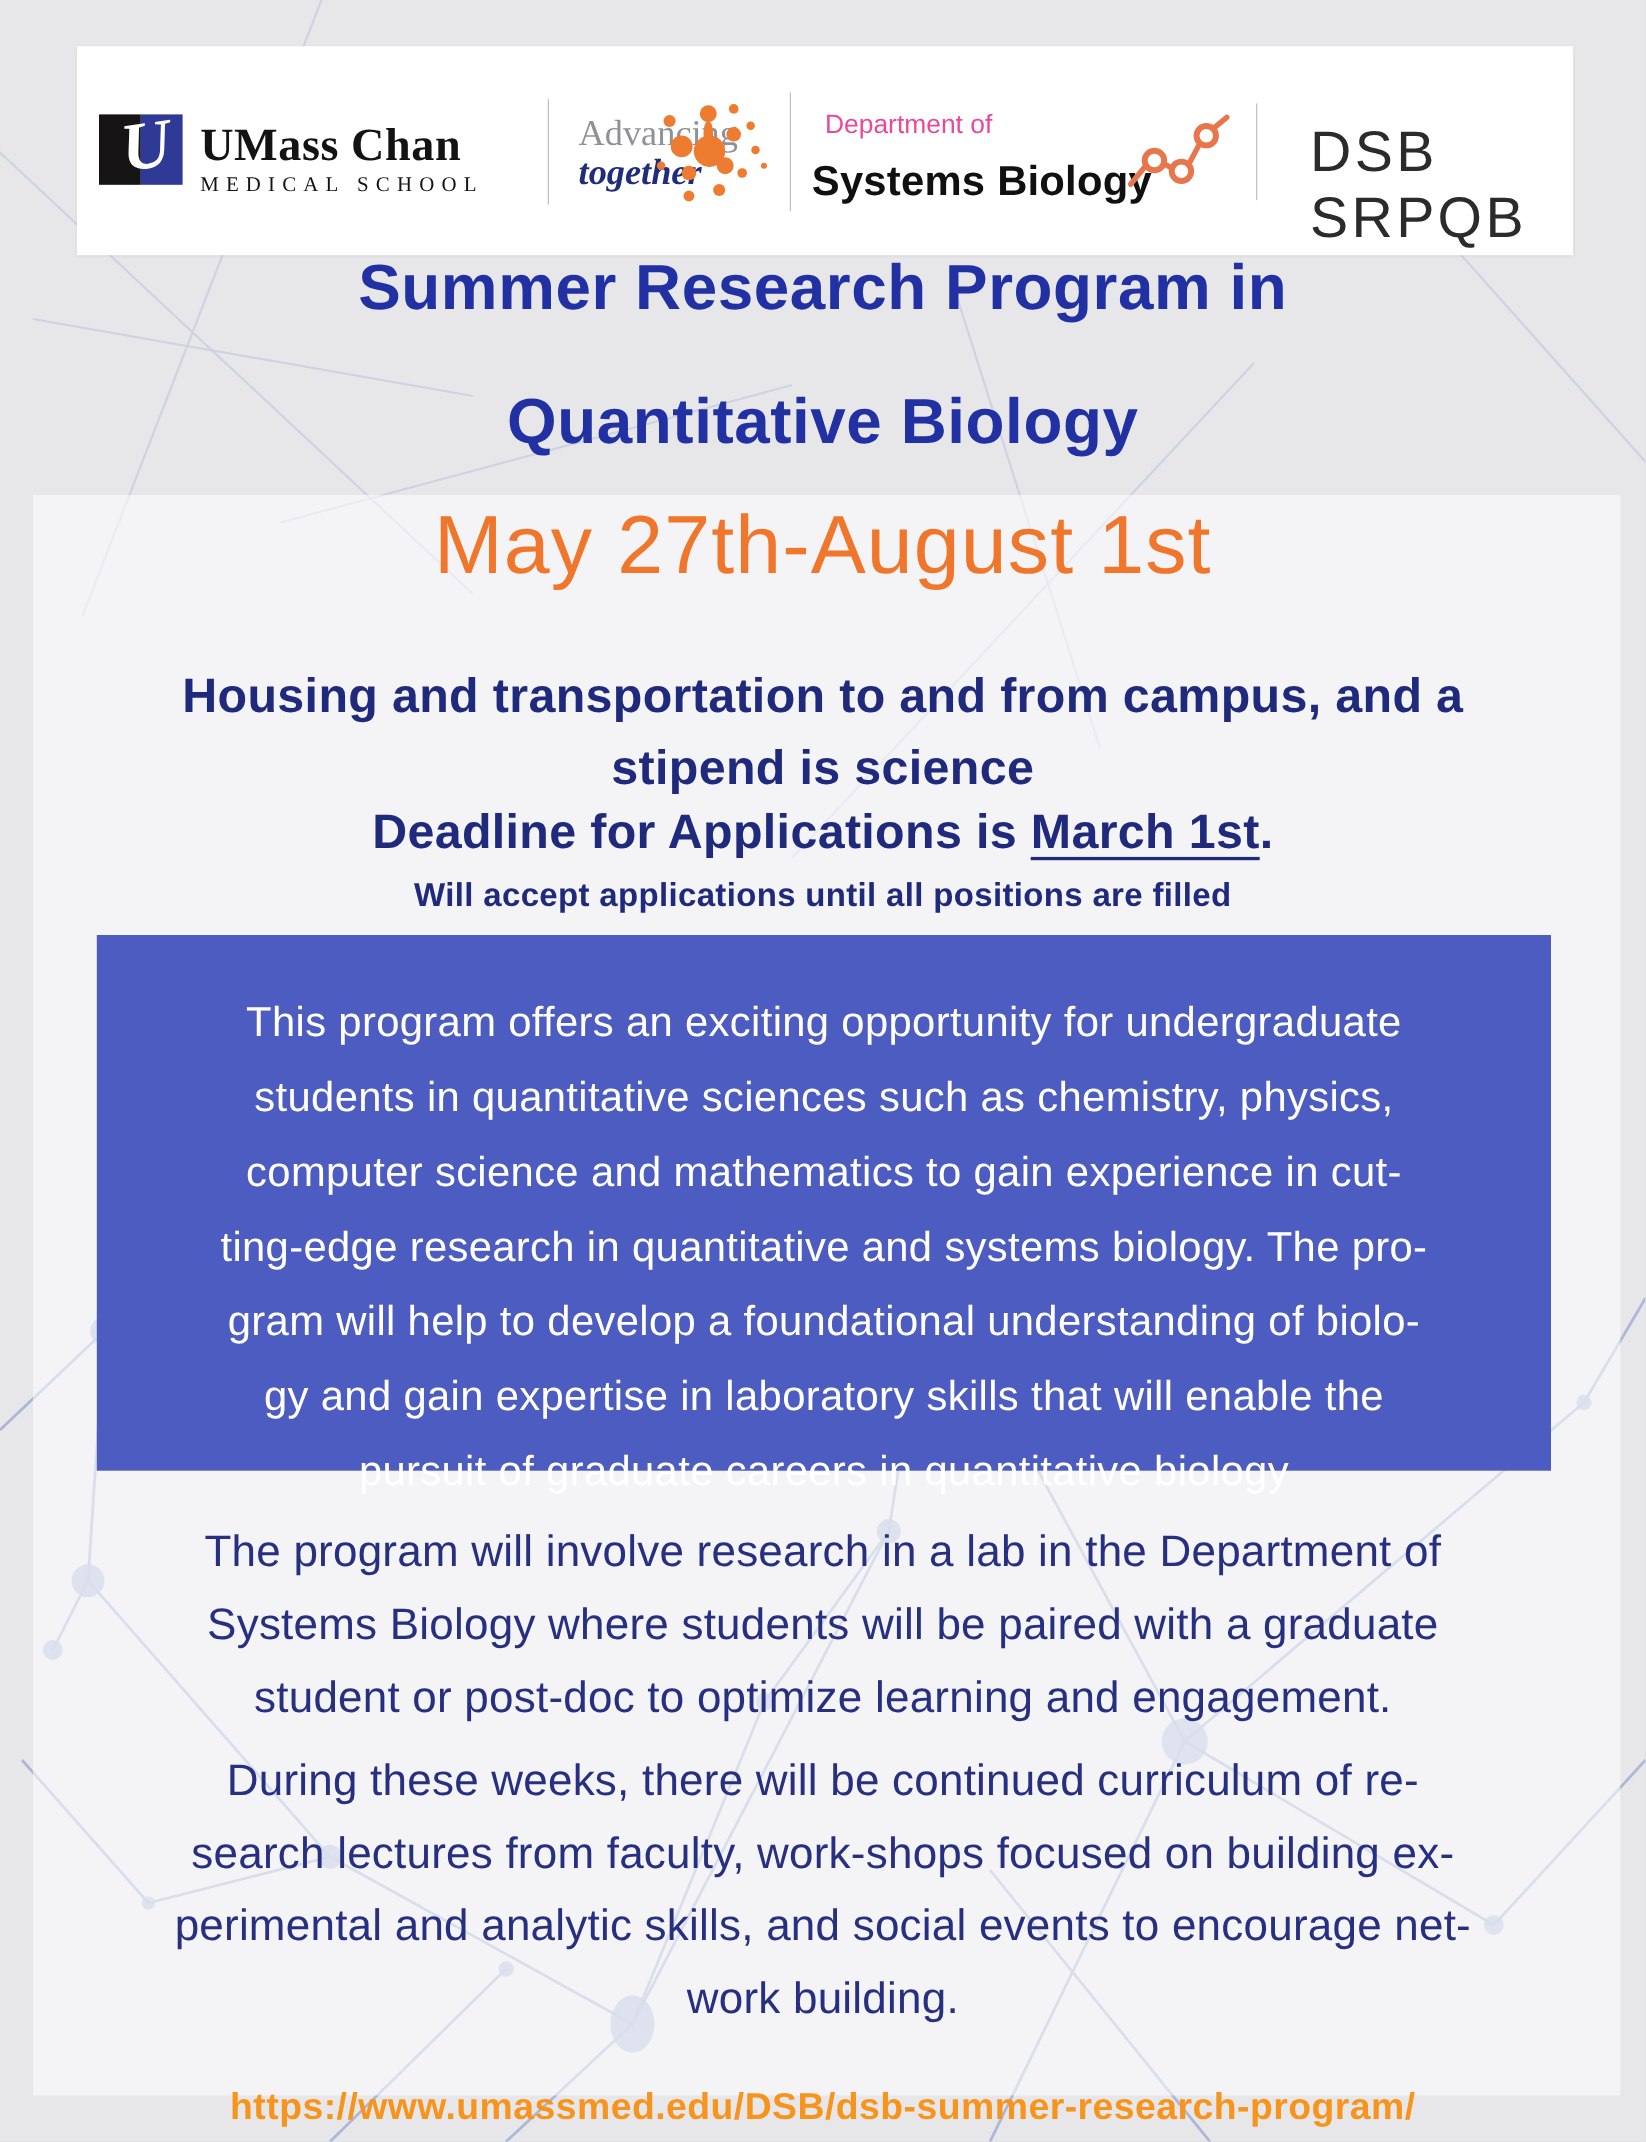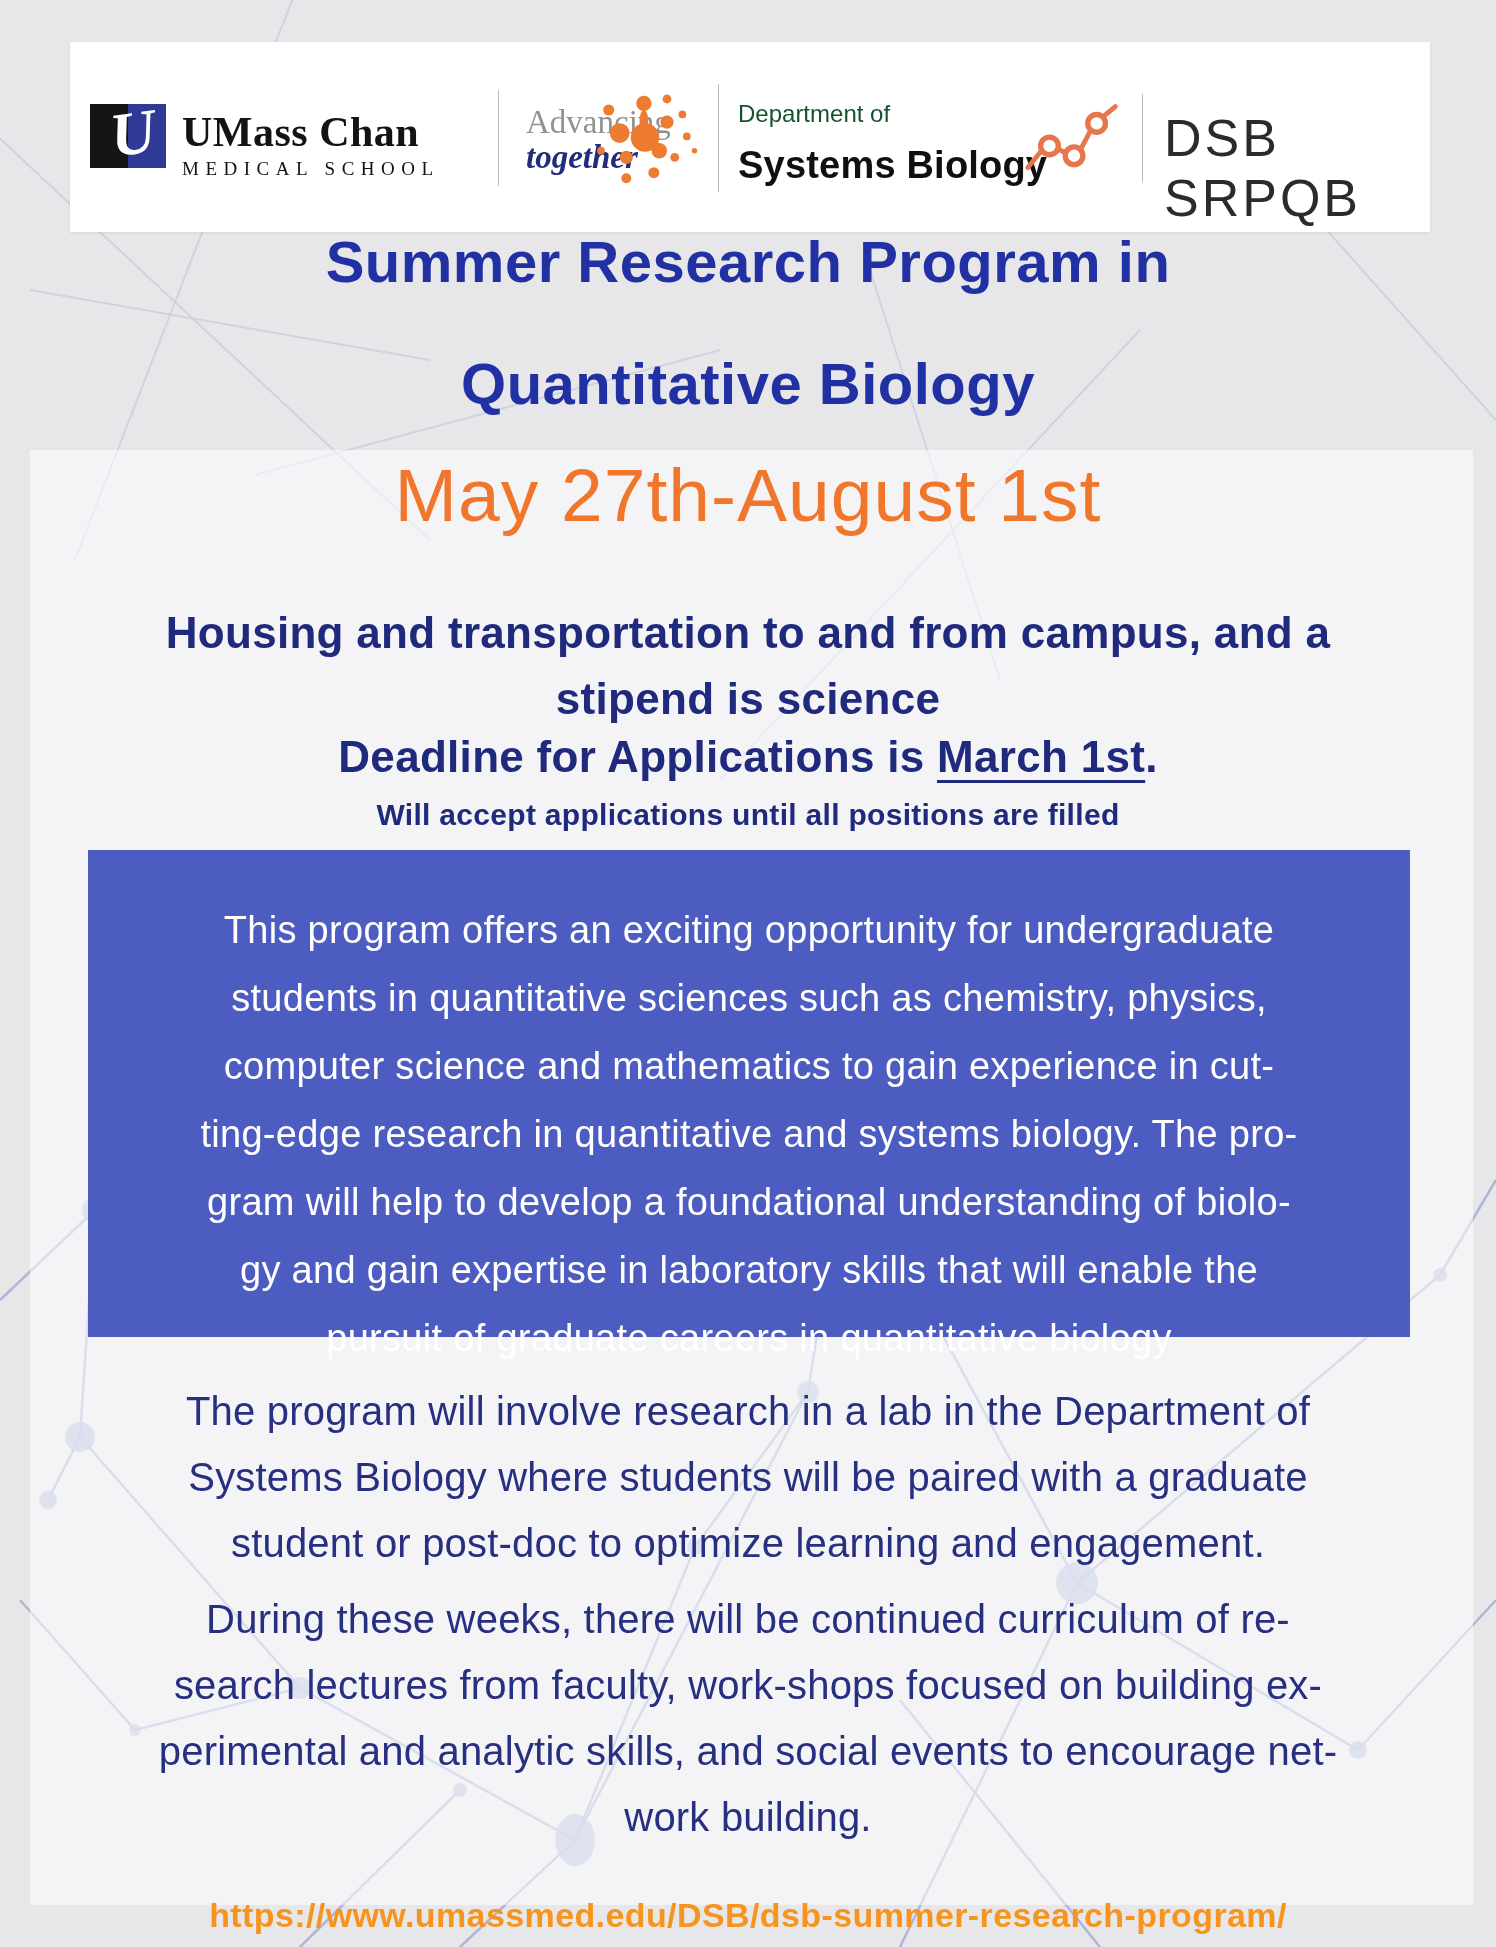--- a/index.html
+++ b/index.html
@@ -32,25 +32,25 @@
   .umass-text .l2 { font-family:"Liberation Serif", serif; font-size:19px; color:#131313; letter-spacing:6.5px; margin-top:2px; }
   .vdiv { position:absolute; width:1px; background:#b9b9bc; }
   .vdiv.d1 { left:428px; top:48px; height:96px; }
   .vdiv.d2 { left:648px; top:42px; height:108px; }
   .vdiv.d3 { left:1072px; top:52px; height:88px; }
   .tagline { position:absolute; left:456px; top:62px; font-family:"Liberation Serif", serif; }
   .tagline .l1 { font-size:33px; color:#8f9193; }
   .tagline .l2 { font-size:33px; color:#1f2d7b; font-weight:700; font-style:italic; margin-top:-2px; }
   .cells-icon { position:absolute; left:520px; top:46px; width:110px; height:110px; }
   .dept-text { position:absolute; left:668px; top:58px; }
-  .dept-text .l1 { font-size:24px; color:#14532d; font-weight:500; }
+  .dept-text .l1 { font-size:24px; color:#ec4899; font-weight:500;margin-left:12px; }
   .dept-text .l2 { font-size:38px; color:#101010; font-weight:700; letter-spacing:0.2px; margin-top:16px; }
   .chart-icon { position:absolute; left:952px; top:60px; width:108px; height:80px; }
   .program-abbr {
-    position:absolute; left:1094px; top:66px; font-size:52px; color:#2b2b2b;
+    position:absolute; left:1121px; top:66px; font-size:52px; color:#2b2b2b;
     font-weight:400; letter-spacing:3px;
   }
   
   .abs-center { position:absolute; left:0; right:0; text-align:center; }
   .prelines { white-space:pre-line; }
   .main-title { font-size:58px; font-weight:600; color:#2130a2; letter-spacing:0.5px; }
   .t1 { top:228px; }
   .t2 { top:350px; }
   .date-range { top:452px; font-size:75px; font-weight:400; color:#f0762b; letter-spacing:1px; }
   .housing { top:600px; font-size:44px; font-weight:600; color:#202a7c; line-height:66px; letter-spacing:0.3px; }

